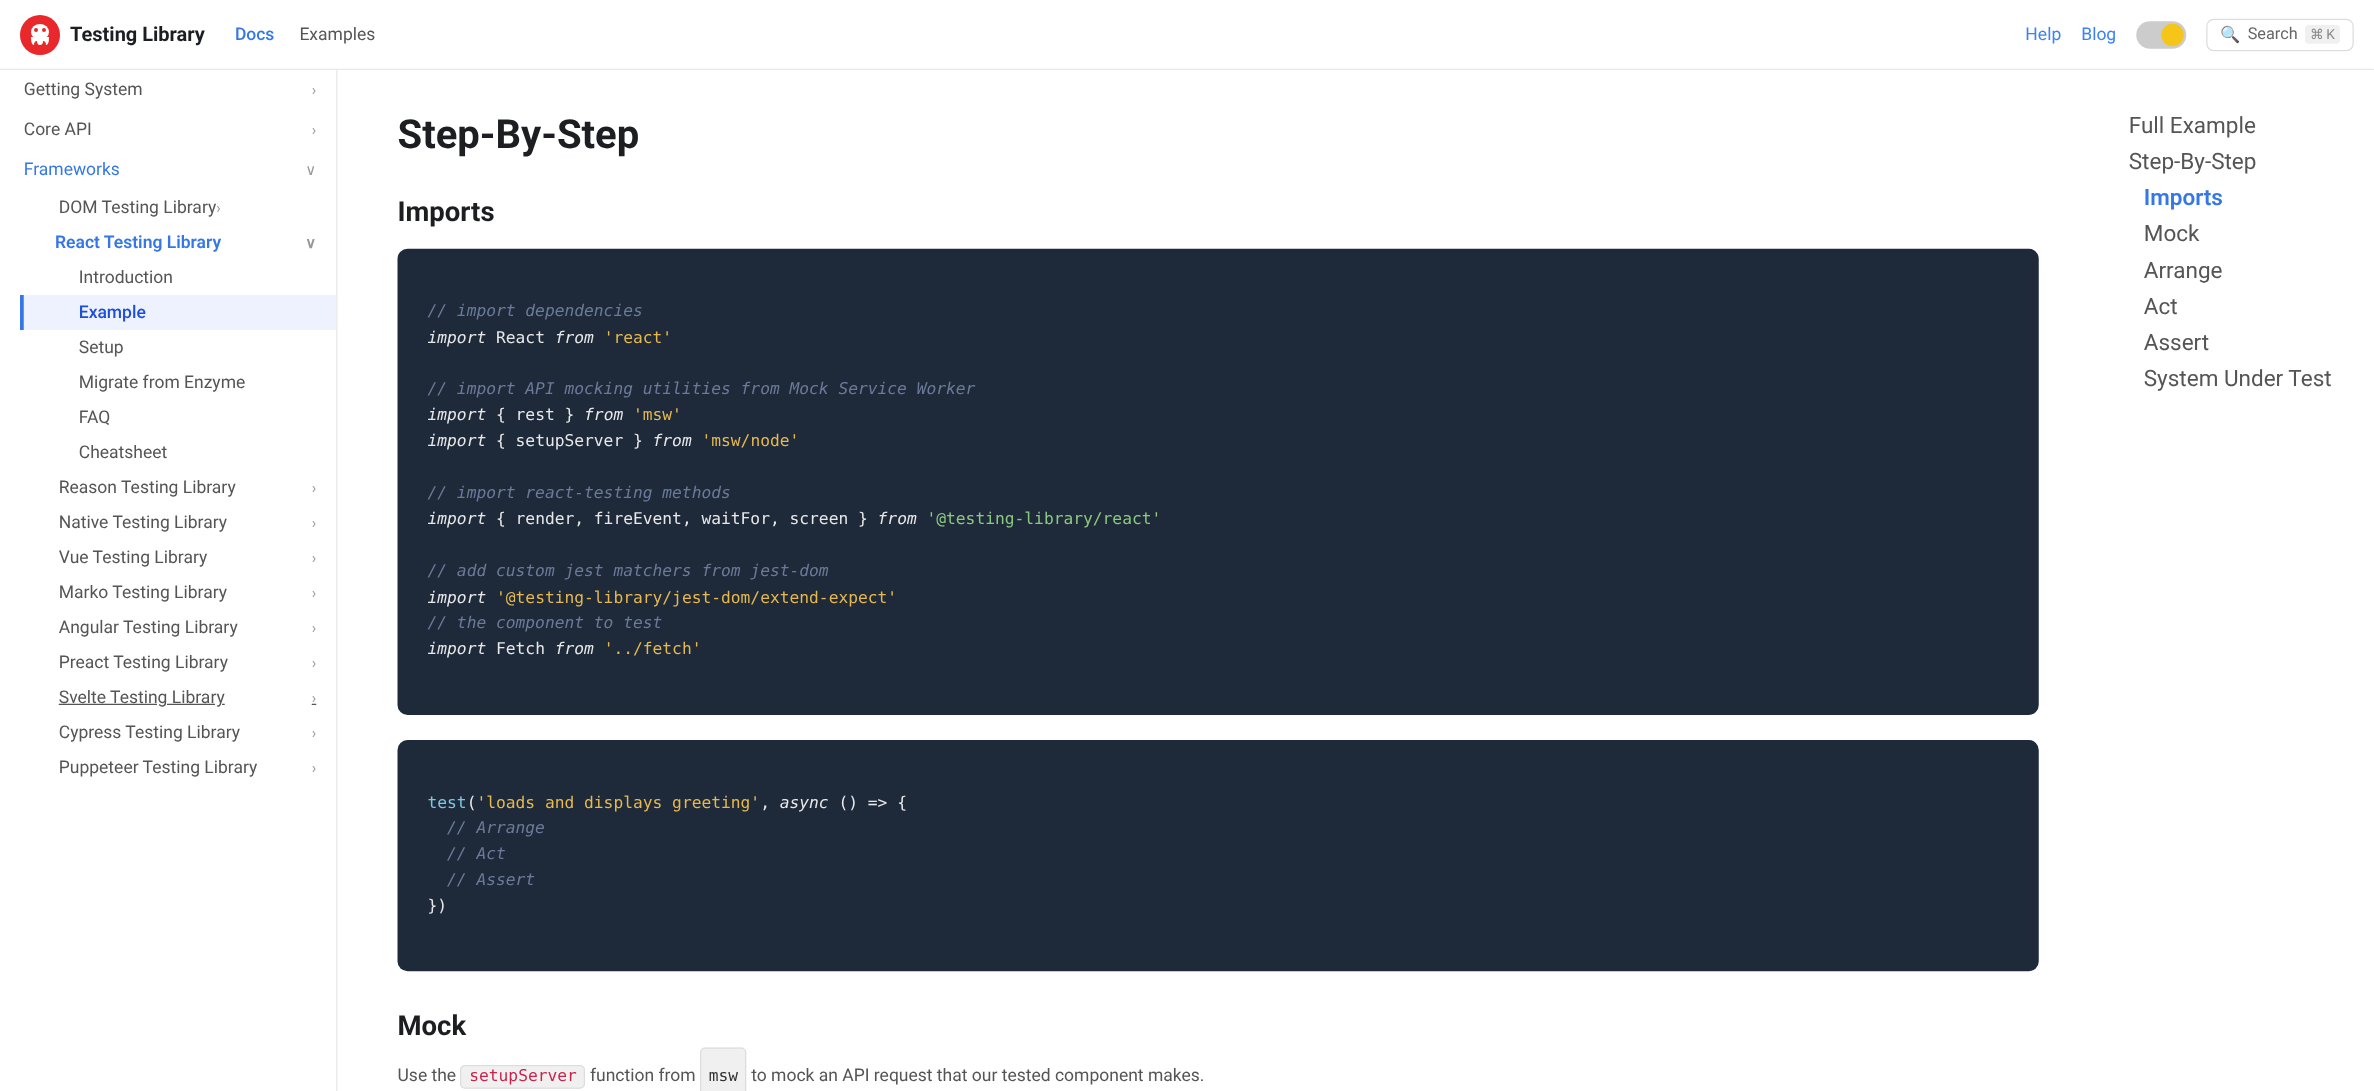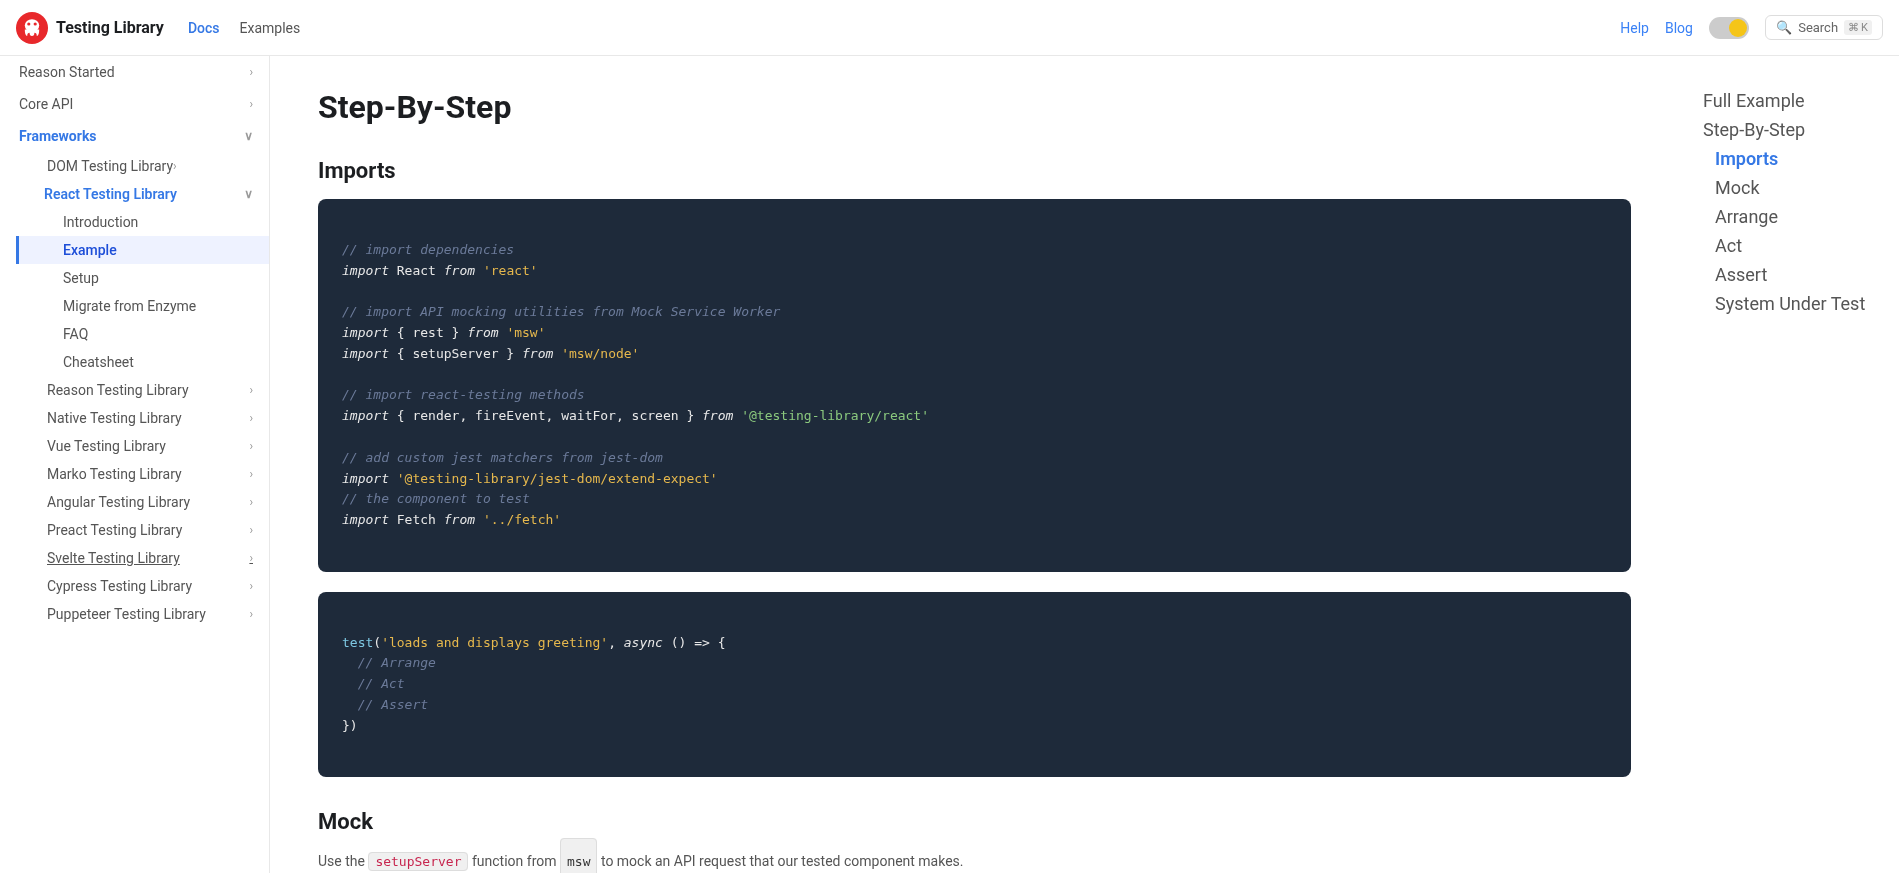--- a/index.html
+++ b/index.html
@@ -119,21 +119,21 @@
     .sidebar-item {
       display: flex;
       align-items: center;
       justify-content: space-between;
       padding: 8px 16px;
       cursor: pointer;
       color: #555;
       font-size: 14px;
       border-left: 3px solid transparent;
     }
-    .sidebar-item.section-active { color: #3578e5; font-weight: 700; }
+    .sidebar-item.section-active { color: #3578e5; font-weight: 400; }
     .sidebar-chevron {
       font-size: 12px;
       color: #999;
     }
     .sidebar-sub {
       padding-left: 16px;
     }
     .sidebar-sub-item {
       display: flex;
       align-items: center;
@@ -274,21 +274,21 @@
       </span>
     </div>
   </div>
 </nav>
 
 <div class="layout">
 
   <aside class="sidebar">
 
     <div class="sidebar-item">
-      <span>Reason Started</span>
+      <span>Getting System</span>
       <span class="sidebar-chevron">›</span>
     </div>
 
     <div class="sidebar-item">
       <span>Core API</span>
       <span class="sidebar-chevron">›</span>
     </div>
 
     <div class="sidebar-item section-active">
       <span>Frameworks</span>

